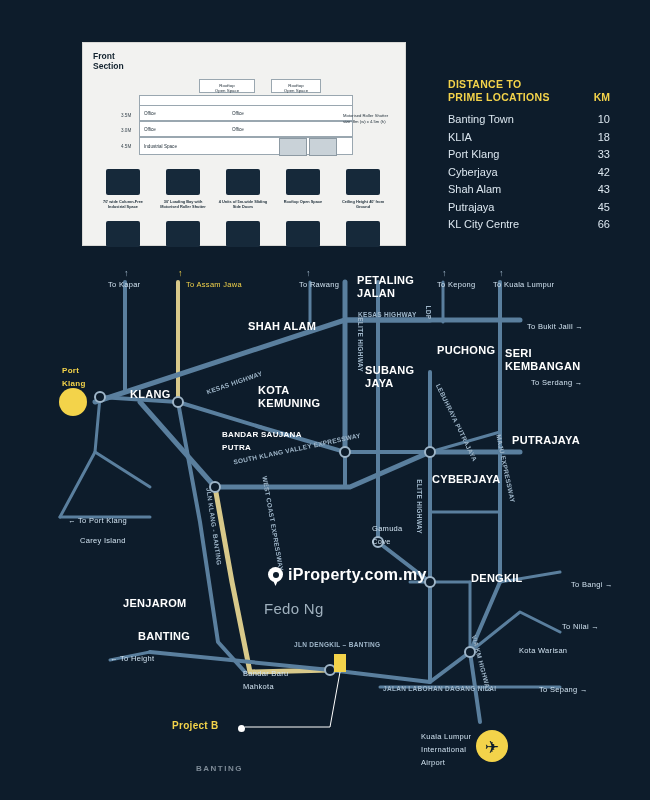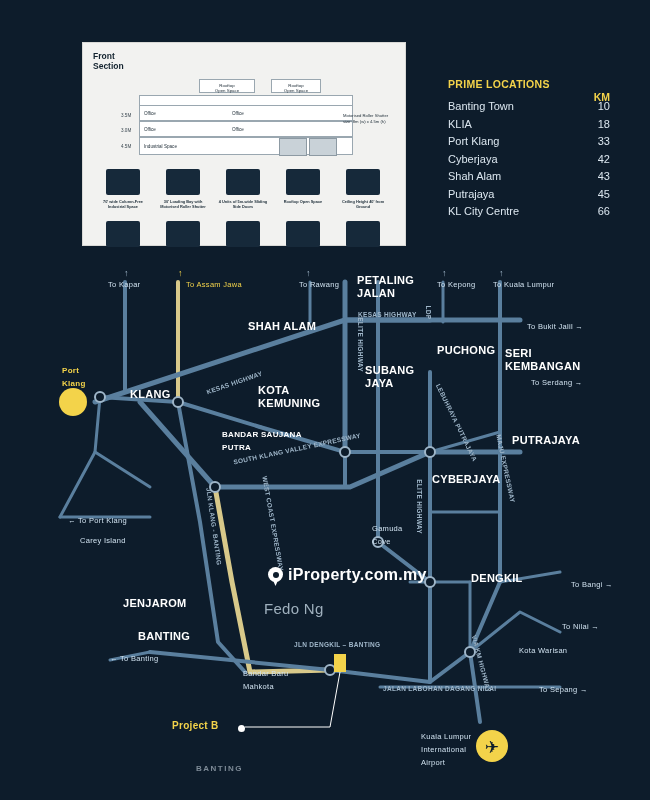--- a/index.html
+++ b/index.html
@@ -198,20 +198,21 @@
         </div>
         <div class="icon-cell">
           <div class="icon-box"></div>
           <div class="icon-cap">Existing Gas Pipeline (within 250m)</div>
         </div>
       </div>
     </div>
 
     <div class="dist">
       <div class="dist-head">
+        <div>DISTANCE TO</div>
         <div>PRIME LOCATIONS</div>
       </div>
       <div class="dist-km">KM</div>
       <div class="dist-list">
         <div class="dist-row">
           <span>Banting Town</span>
           <span class="v">10</span>
         </div>
         <div class="dist-row">
           <span>KLIA</span>
@@ -316,21 +317,21 @@
     <div class="mlabel tiny" style="left:186px;top:26px;color:#f3d34a;">To Assam Jawa</div>
     <div class="mlabel tiny" style="left:299px;top:26px;">To Rawang</div>
     <div class="mlabel tiny" style="left:437px;top:26px;">To Kepong</div>
     <div class="mlabel tiny" style="left:493px;top:26px;">To Kuala Lumpur</div>
     <div class="mlabel tiny" style="left:527px;top:68px;">To Bukit Jalil →</div>
     <div class="mlabel tiny" style="left:531px;top:124px;">To Serdang →</div>
     <div class="mlabel tiny" style="left:68px;top:262px;">← To Port Klang</div>
     <div class="mlabel tiny" style="left:571px;top:326px;">To Bangi →</div>
     <div class="mlabel tiny" style="left:562px;top:368px;">To Nilai →</div>
     <div class="mlabel tiny" style="left:539px;top:431px;">To Sepang →</div>
-    <div class="mlabel tiny" style="left:110px;top:400px;">← To Banting</div>
+    <div class="mlabel tiny" style="left:110px;top:400px;">← To Height</div>
 
     <div style="position:absolute;left:124px;top:16px;color:#9fb6c9;font-size:9px;">↑</div>
     <div style="position:absolute;left:178px;top:16px;color:#f3d34a;font-size:9px;">↑</div>
     <div style="position:absolute;left:306px;top:16px;color:#9fb6c9;font-size:9px;">↑</div>
     <div style="position:absolute;left:442px;top:16px;color:#9fb6c9;font-size:9px;">↑</div>
     <div style="position:absolute;left:499px;top:16px;color:#9fb6c9;font-size:9px;">↑</div>
 
     <div class="mlabel" style="left:248px;top:68px;">SHAH ALAM</div>
     <div class="mlabel" style="left:357px;top:22px;width:60px;">PETALING JALAN</div>
     <div class="mlabel" style="left:437px;top:92px;">PUCHONG</div>

